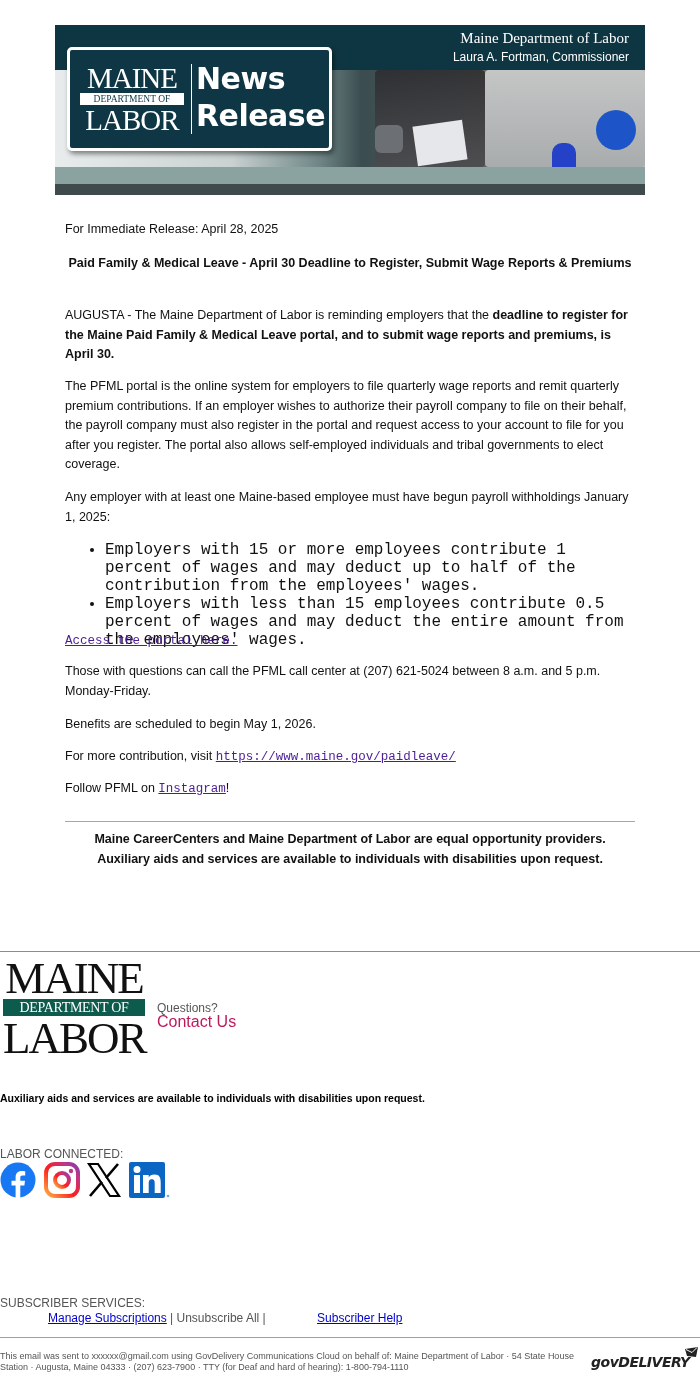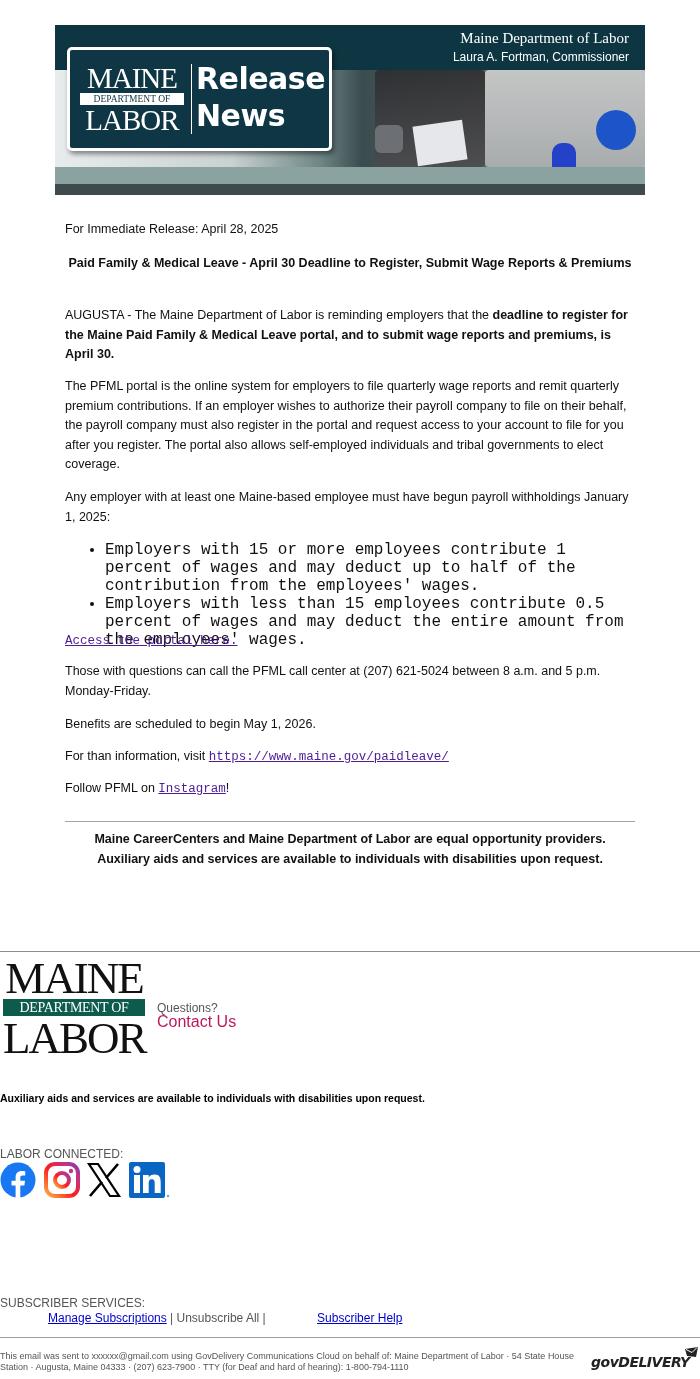--- a/index.html
+++ b/index.html
@@ -96,40 +96,40 @@
   <div class="commissioner">Laura A. Fortman, Commissioner</div>
 
   <div class="banner-box">
     <div class="maine-logo">
       <div class="l1">MAINE</div>
       <span class="l2">DEPARTMENT OF</span>
       <div class="l3">LABOR</div>
     </div>
     <div class="banner-divider"></div>
     <div class="news-title">
+      <div>News</div>
       <div>Release</div>
-      <div>News</div>
     </div>
   </div>
 </div>
 
 <div class="article">
   <p class="release-date">For Immediate Release: April 28, 2025</p>
   <p class="headline">Paid Family &amp; Medical Leave - April 30 Deadline to Register, Submit Wage Reports &amp; Premiums</p>
   <p class="para p1"><span>AUGUSTA - The Maine Department of Labor is reminding employers that the </span><b>deadline to register for the Maine Paid Family &amp; Medical Leave portal, and to submit wage reports and premiums, is April 30.</b></p>
   <p class="para p2">The PFML portal is the online system for employers to file quarterly wage reports and remit quarterly premium contributions. If an employer wishes to authorize their payroll company to file on their behalf, the payroll company must also register in the portal and request access to your account to file for you after you register. The portal also allows self-employed individuals and tribal governments to elect coverage.</p>
   <p class="para p3">Any employer with at least one Maine-based employee must have begun payroll withholdings January 1, 2025:</p>
   <ul class="bullets">
     <li>Employers with 15 or more employees contribute 1 percent of wages and may deduct up to half of the contribution from the employees' wages.</li>
     <li>Employers with less than 15 employees contribute 0.5 percent of wages and may deduct the entire amount from the employees' wages.</li>
   </ul>
   <p class="para access"><a class="link">Access the portal here.</a></p>
   <p class="para p4">Those with questions can call the PFML call center at (207) 621-5024 between 8 a.m. and 5 p.m. Monday-Friday.</p>
   <p class="para p5">Benefits are scheduled to begin May 1, 2026.</p>
-  <p class="para p6"><span>For than information, visit </span><a class="link">https://www.maine.gov/paidleave/</a></p>
+  <p class="para p6"><span>For more contribution, visit </span><a class="link">https://www.maine.gov/paidleave/</a></p>
   <p class="para p7"><span>Follow PFML on </span><a class="link">Instagram</a><span>!</span></p>
 </div>
 
 <div class="hr1"></div>
 <div class="eo-block">
   <div>Maine CareerCenters and Maine Department of Labor are equal opportunity providers.</div>
   <div>Auxiliary aids and services are available to individuals with disabilities upon request.</div>
 </div>
 
 <div class="hr2"></div>

